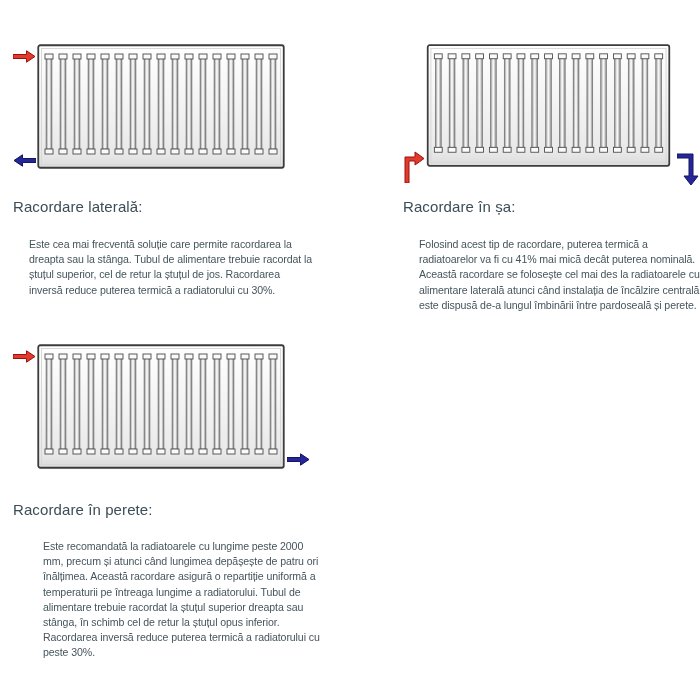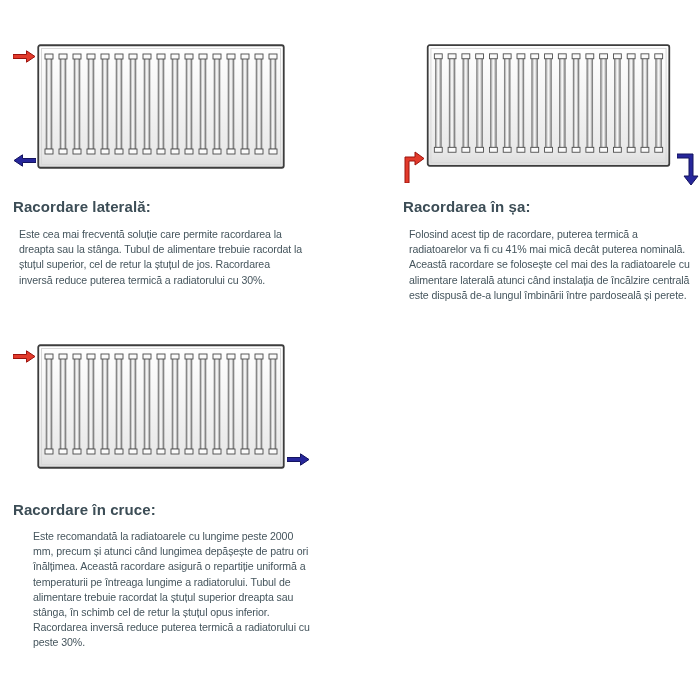--- a/index.html
+++ b/index.html
@@ -6,25 +6,25 @@
   #page{
     position:relative;width:700px;height:700px;background:#ffffff;
     font-family:"Liberation Sans", sans-serif;overflow:hidden;
   }
   .figure{position:absolute;}
   .figure svg{position:absolute;display:block;}
   .radiator-svg{left:0;top:0;}
   .arrow-inlet path{fill:var(--inlet,#e23a2b);stroke:var(--inlet-stroke,#9c130d);stroke-width:1;stroke-linejoin:round;}
   .arrow-outlet path{fill:var(--outlet,#26269b);stroke:var(--outlet-stroke,#14145f);stroke-width:1;stroke-linejoin:round;}
   .heading{
-    position:absolute;font-size:15px;font-weight:bold;margin:0;
+    position:absolute;font-size:15px;font-weight:normal;margin:0;
     color:var(--heading,#3c4d56);letter-spacing:.1px;
   }
   .body-text{
-    position:absolute;font-size:10.6px;line-height:15.2px;margin:6px;
+    position:absolute;font-size:10.6px;line-height:15.2px;margin:16px;
     color:var(--body,#45555d);letter-spacing:-.1px;white-space:pre-line;
   }
   .defs-holder{position:absolute;width:0;height:0;}
 </style>
 </head>
 <body>
 
 <div id="page" style="--inlet: #e23a2b; --inlet-stroke: #9c130d; --outlet: #26269b; --outlet-stroke: #14145f; --heading: #3c4d56; --body: #45555d;">
 
   <svg class="defs-holder" aria-hidden="true">
@@ -171,21 +171,21 @@
         <rect x="232" y="10" width="8" height="5" fill="#fafafa" stroke="#4a4a4a" stroke-width="0.9"></rect>
         <rect x="232" y="105" width="8" height="5" fill="#fafafa" stroke="#4a4a4a" stroke-width="0.9"></rect>
       </svg>
     <svg class="arrow arrow-inlet" style="left:0;top:107px;" width="22" height="32" viewBox="0 0 22 32">
       <path d="M2,32 V6 H12 V1 L21,7.5 L12,14 V10 H6 V32 Z"></path>
     </svg>
     <svg class="arrow arrow-outlet" style="left:274px;top:108px;" width="22" height="34" viewBox="0 0 22 34">
       <path d="M0,2 H16 V24 H21 L14,33 L7,24 H12 V6 H0 Z"></path>
     </svg>
   </div>
-  <h2 class="heading" style="left:403px;top:198px;">Racordarea în șa:</h2>
+  <h2 class="heading" style="left:403px;top:198px;">Racordare în șa:</h2>
   <p class="body-text" style="left:403px;top:221px;width:297px;">Folosind acest tip de racordare, puterea termică a
 radiatoarelor va fi cu 41% mai mică decât puterea nominală.
 Această racordare se folosește cel mai des la radiatoarele cu
 alimentare laterală atunci când instalația de încălzire centrală
 este dispusă de-a lungul îmbinării între pardoseală și perete.</p>
 
   <div class="figure" style="left:13px;top:344px;width:297px;height:126px;">
     <svg class="arrow arrow-inlet" style="left:0;top:6px;" width="23" height="13" viewBox="0 0 23 13">
       <path d="M0,4.5 H13.5 V0.8 L22,6.5 L13.5,12.2 V8.5 H0 Z"></path>
     </svg>
@@ -241,21 +241,21 @@
         <rect x="218" y="10" width="8" height="5" fill="#fafafa" stroke="#4a4a4a" stroke-width="0.9"></rect>
         <rect x="218" y="105" width="8" height="5" fill="#fafafa" stroke="#4a4a4a" stroke-width="0.9"></rect>
         <rect x="233" y="14.5" width="6" height="90.5" fill="url(#finGrad)" stroke="#6a6a6a" stroke-width="0.5"></rect>
         <rect x="232" y="10" width="8" height="5" fill="#fafafa" stroke="#4a4a4a" stroke-width="0.9"></rect>
         <rect x="232" y="105" width="8" height="5" fill="#fafafa" stroke="#4a4a4a" stroke-width="0.9"></rect>
       </svg>
     <svg class="arrow arrow-outlet" style="left:274px;top:109px;" width="23" height="13" viewBox="0 0 23 13">
       <path d="M0,4.5 H13.5 V0.8 L22,6.5 L13.5,12.2 V8.5 H0 Z"></path>
     </svg>
   </div>
-  <h2 class="heading" style="left:13px;top:501px;">Racordare în cruce:</h2>
+  <h2 class="heading" style="left:13px;top:501px;">Racordare în perete:</h2>
   <p class="body-text" style="left:27px;top:523px;width:352px;">Este recomandată la radiatoarele cu lungime peste 2000
 mm, precum și atunci când lungimea depășește de patru ori
 înălțimea. Această racordare asigură o repartiție uniformă a
 temperaturii pe întreaga lungime a radiatorului. Tubul de
 alimentare trebuie racordat la ștuțul superior dreapta sau
 stânga, în schimb cel de retur la ștuțul opus inferior.
 Racordarea inversă reduce puterea termică a radiatorului cu
 peste 30%.</p>
 
 </div>

